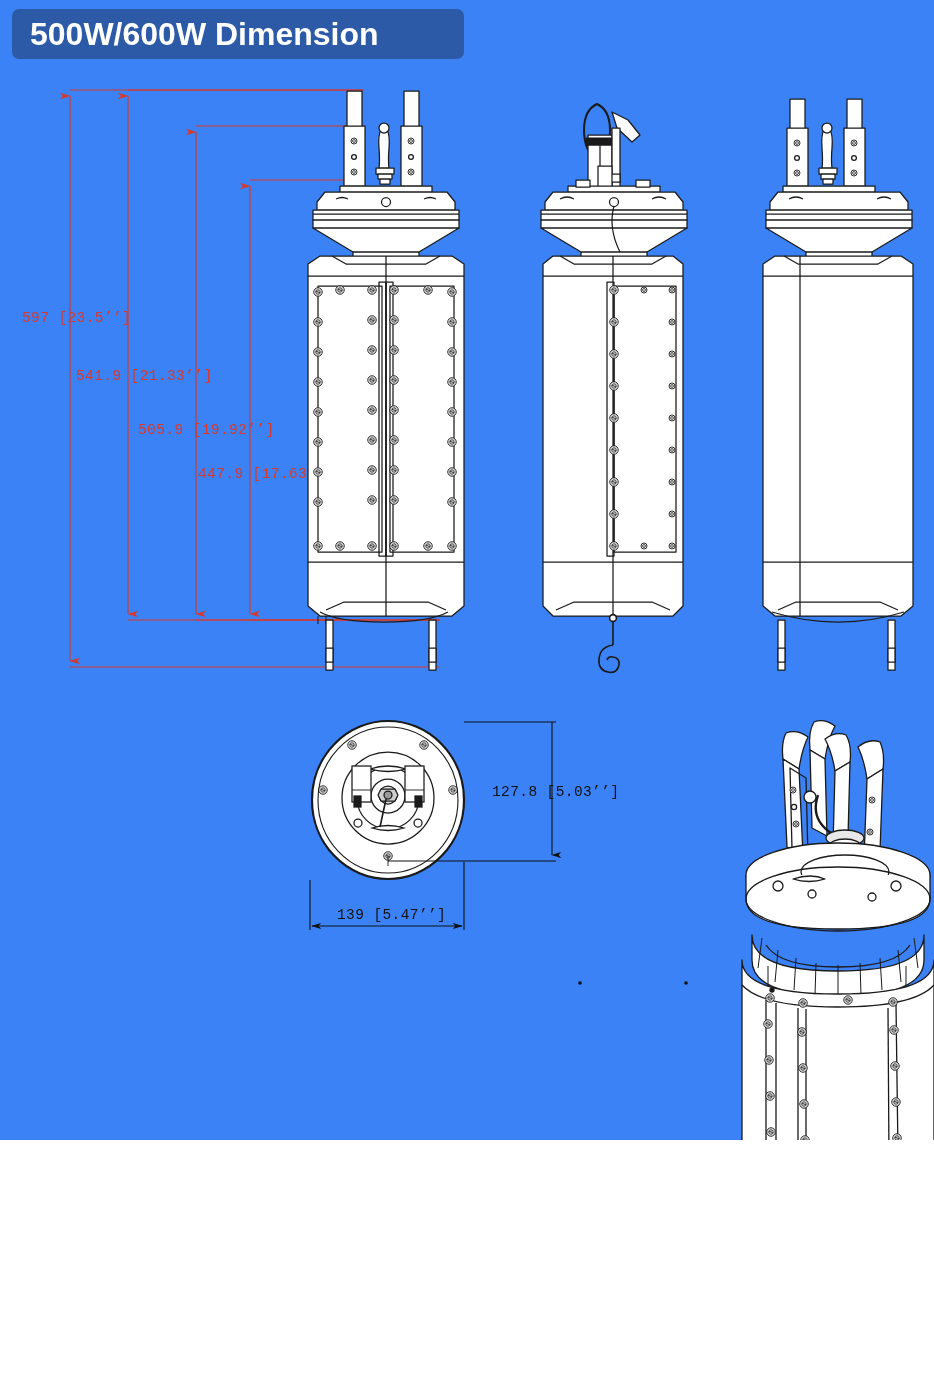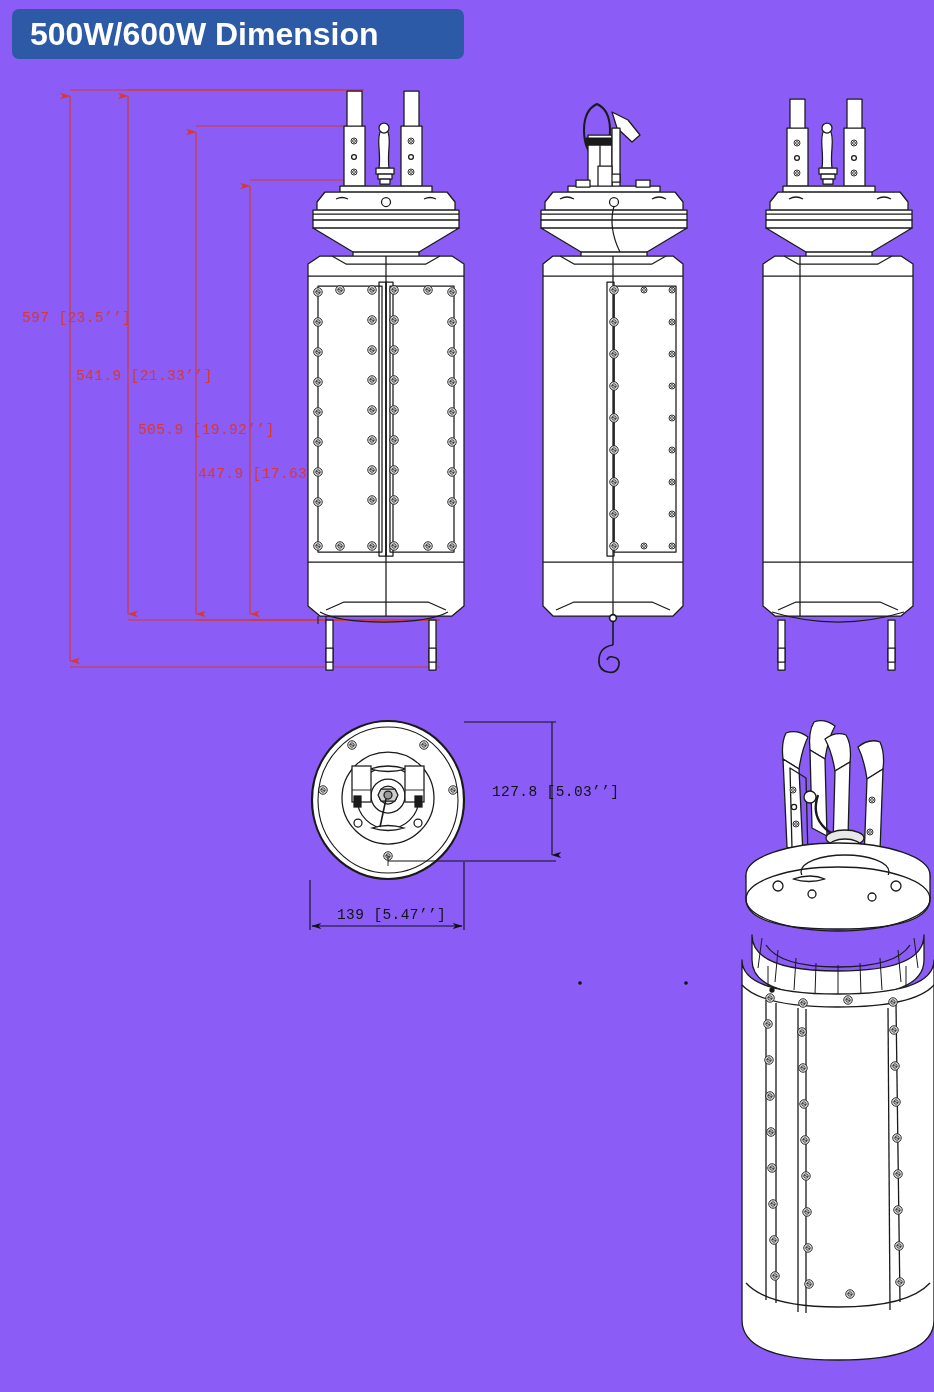--- a/index.html
+++ b/index.html
@@ -4,22 +4,22 @@
 <style>
   * { box-sizing: border-box; }
   html, body {
     margin: 0; padding: 0;
     background: #ffffff;
     font-family: "Liberation Sans", sans-serif;
   }
   #page {
     position: relative;
     width: 934px;
-    height: 1392px;
-    background: #8b5cf6;
+    height: 1140px;
+    background: #3b82f6;
     overflow: hidden;
   }
   
   #title-banner {
     position: absolute;
     left: 12px; top: 9px;
     width: 452px; height: 50px;
     background: #2C5AA6;
     border-radius: 7px;
     display: flex;

